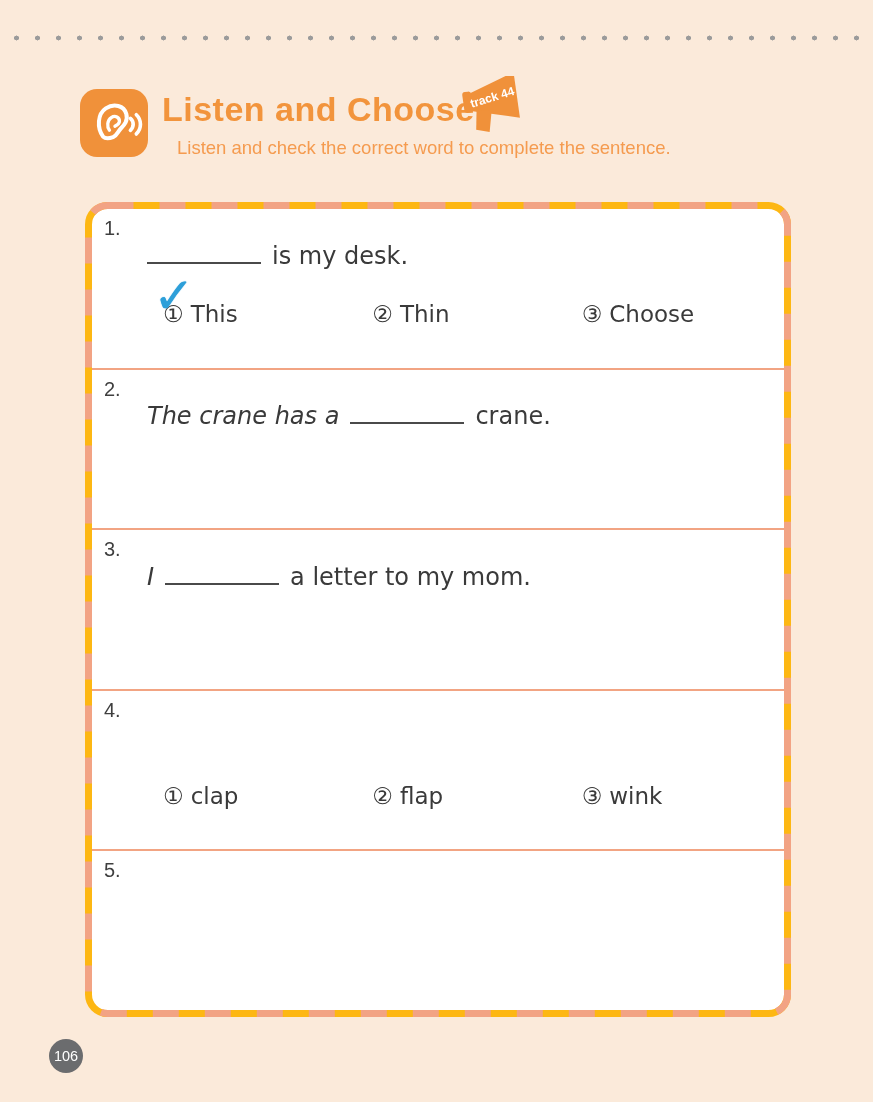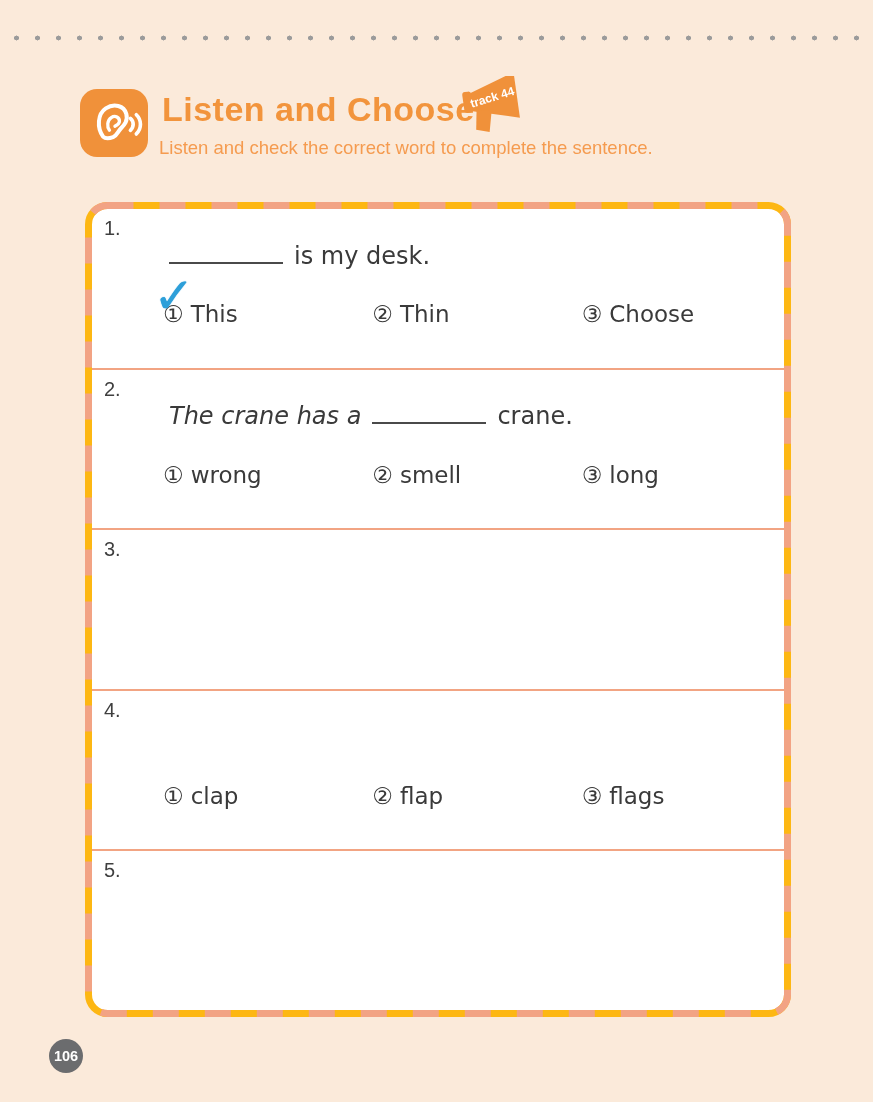--- a/index.html
+++ b/index.html
@@ -23,42 +23,42 @@
   .hdr-icon{
     position:absolute;left:80px;top:89px;width:68px;height:68px;
     background:#F0913A;border-radius:17px;
     display:flex;align-items:center;justify-content:center;
   }
   .hdr-title{
     position:absolute;left:162px;top:90px;
     font-size:34px;font-weight:bold;color:#F2943C;letter-spacing:.5px;
   }
   .hdr-sub{
-    position:absolute;left:159px;top:137px;
+    position:absolute;left:177px;top:137px;
     font-size:18.5px;color:#F59B4F;
   }
   .megaphone{position:absolute;left:448px;top:76px;width:80px;height:68px;}
 
   
   .quiz-box{
     position:absolute;left:85px;top:202px;width:706px;height:815px;
   }
   .quiz-border{position:absolute;inset:0;width:100%;height:100%;}
   .quiz-inner{
     position:absolute;left:7px;top:7px;right:7px;bottom:7px;
     display:flex;flex-direction:column;border-radius:14px;overflow:hidden;
   }
   .q{flex:1;position:relative;}
   .q + .q{border-top:2px solid #F2A483;}
   .qnum{
     position:absolute;left:12px;top:8px;
     font-size:20px;color:#3F3F3F;font-family:"Liberation Sans",sans-serif;
   }
   .sentence{
-    position:absolute;left:77px;top:30px;
+    position:absolute;left:55px;top:30px;
     font-size:24px;color:#3A3A3A;font-family:"DejaVu Sans",sans-serif;
     white-space:nowrap;
   }
   .sentence .pre{margin-right:11px;font-style:italic;}
   .sentence .pre:empty{margin:0;display:none;}
   .blank{
     display:inline-block;width:114px;height:.95em;
     border-bottom:2px solid #4A4A4A;vertical-align:baseline;
   }
   .sentence .post{margin-left:11px;}
@@ -76,21 +76,21 @@
     font-family:"DejaVu Sans",sans-serif;
     text-shadow:0 0 1px #2D9FD9;
     pointer-events:none;
   }
 
   
   .page-badge{
     position:absolute;left:49px;top:1039px;width:34px;height:34px;
     background:#6B6C6E;border-radius:50%;
     display:flex;align-items:center;justify-content:center;
-    color:#fff;font-size:14.5px;font-weight:bold;
+    color:#fff;font-size:14.5px;font-weight:normal;
   }
 </style>
 </head>
 <body>
 
 <div class="page">
 
   <div class="dotted-rule"></div>
 
   <div class="hdr-icon">
@@ -144,48 +144,40 @@
             <span class="num">③</span><span>Choose</span>
           </span>
         </div>
       </div>
 
       <div class="q">
         <div class="qnum">2.</div>
         <div class="sentence">
           <span class="pre">The crane has a</span><span class="blank"></span><span class="post">crane.</span>
         </div>
-        <div class="opts">
-          <span class="opt">
-            <span class="num">①</span><span>wrong</span>
-          </span>
-          <span class="opt">
-            <span class="num">②</span><span>smell</span>
-          </span>
-          <span class="opt">
-            <span class="num">③</span><span>long</span>
-          </span>
-        </div>
       </div>
 
       <div class="q">
         <div class="qnum">3.</div>
+        <div class="sentence">
+          <span class="pre">I</span><span class="blank"></span><span class="post">a letter to my mom.</span>
+        </div>
       </div>
 
       <div class="q">
         <div class="qnum">4.</div>
         <div class="opts">
           <span class="opt">
             <span class="num">①</span><span>clap</span>
           </span>
           <span class="opt">
             <span class="num">②</span><span>flap</span>
           </span>
           <span class="opt">
-            <span class="num">③</span><span>flags</span>
+            <span class="num">③</span><span>wink</span>
           </span>
         </div>
       </div>
 
       <div class="q">
         <div class="qnum">5.</div>
       </div>
 
     </div>
   </div>

